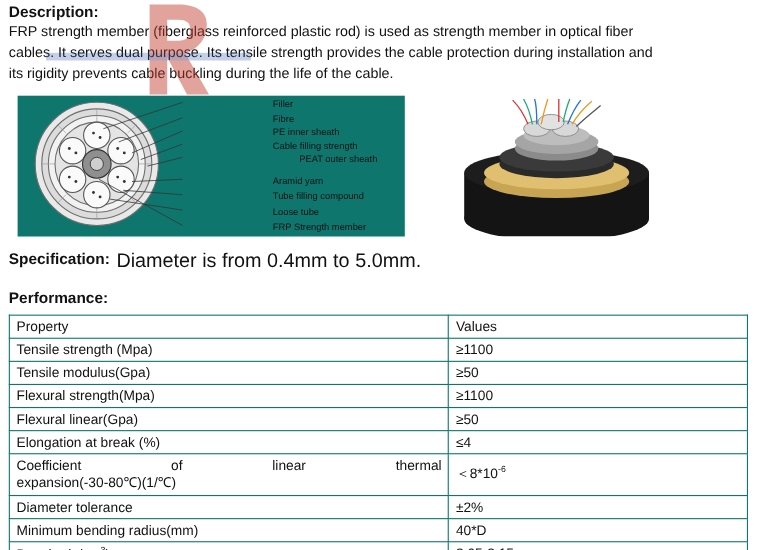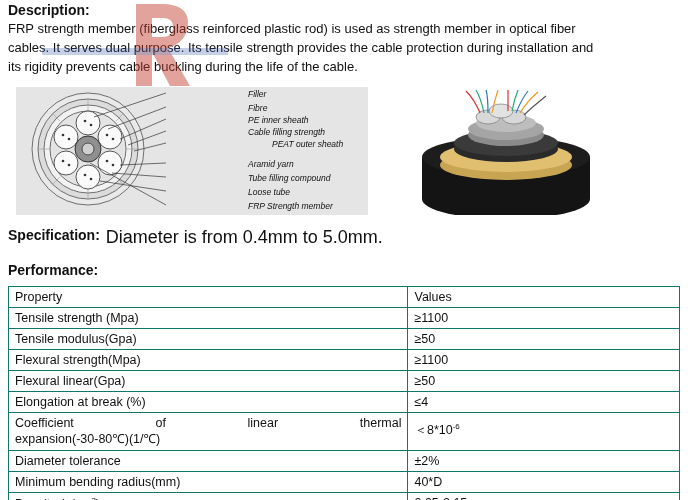--- a/index.html
+++ b/index.html
@@ -44,22 +44,21 @@
 
   
   .figures {
     position: relative;
     margin-top: 10px;
     height: 132px;
   }
   .fig-left {
     position: absolute; left: 8px; top: 0;
     width: 352px; height: 128px;
-    background: #e5e5e5;
-    font-style: italic;
+    background: #0f766e;
   }
   .fig-right {
     position: absolute; left: 380px; top: 0;
     width: 236px; height: 128px;
     background: #ffffff;
     overflow: hidden;
   }
 
   .lbl {
     position: absolute;

